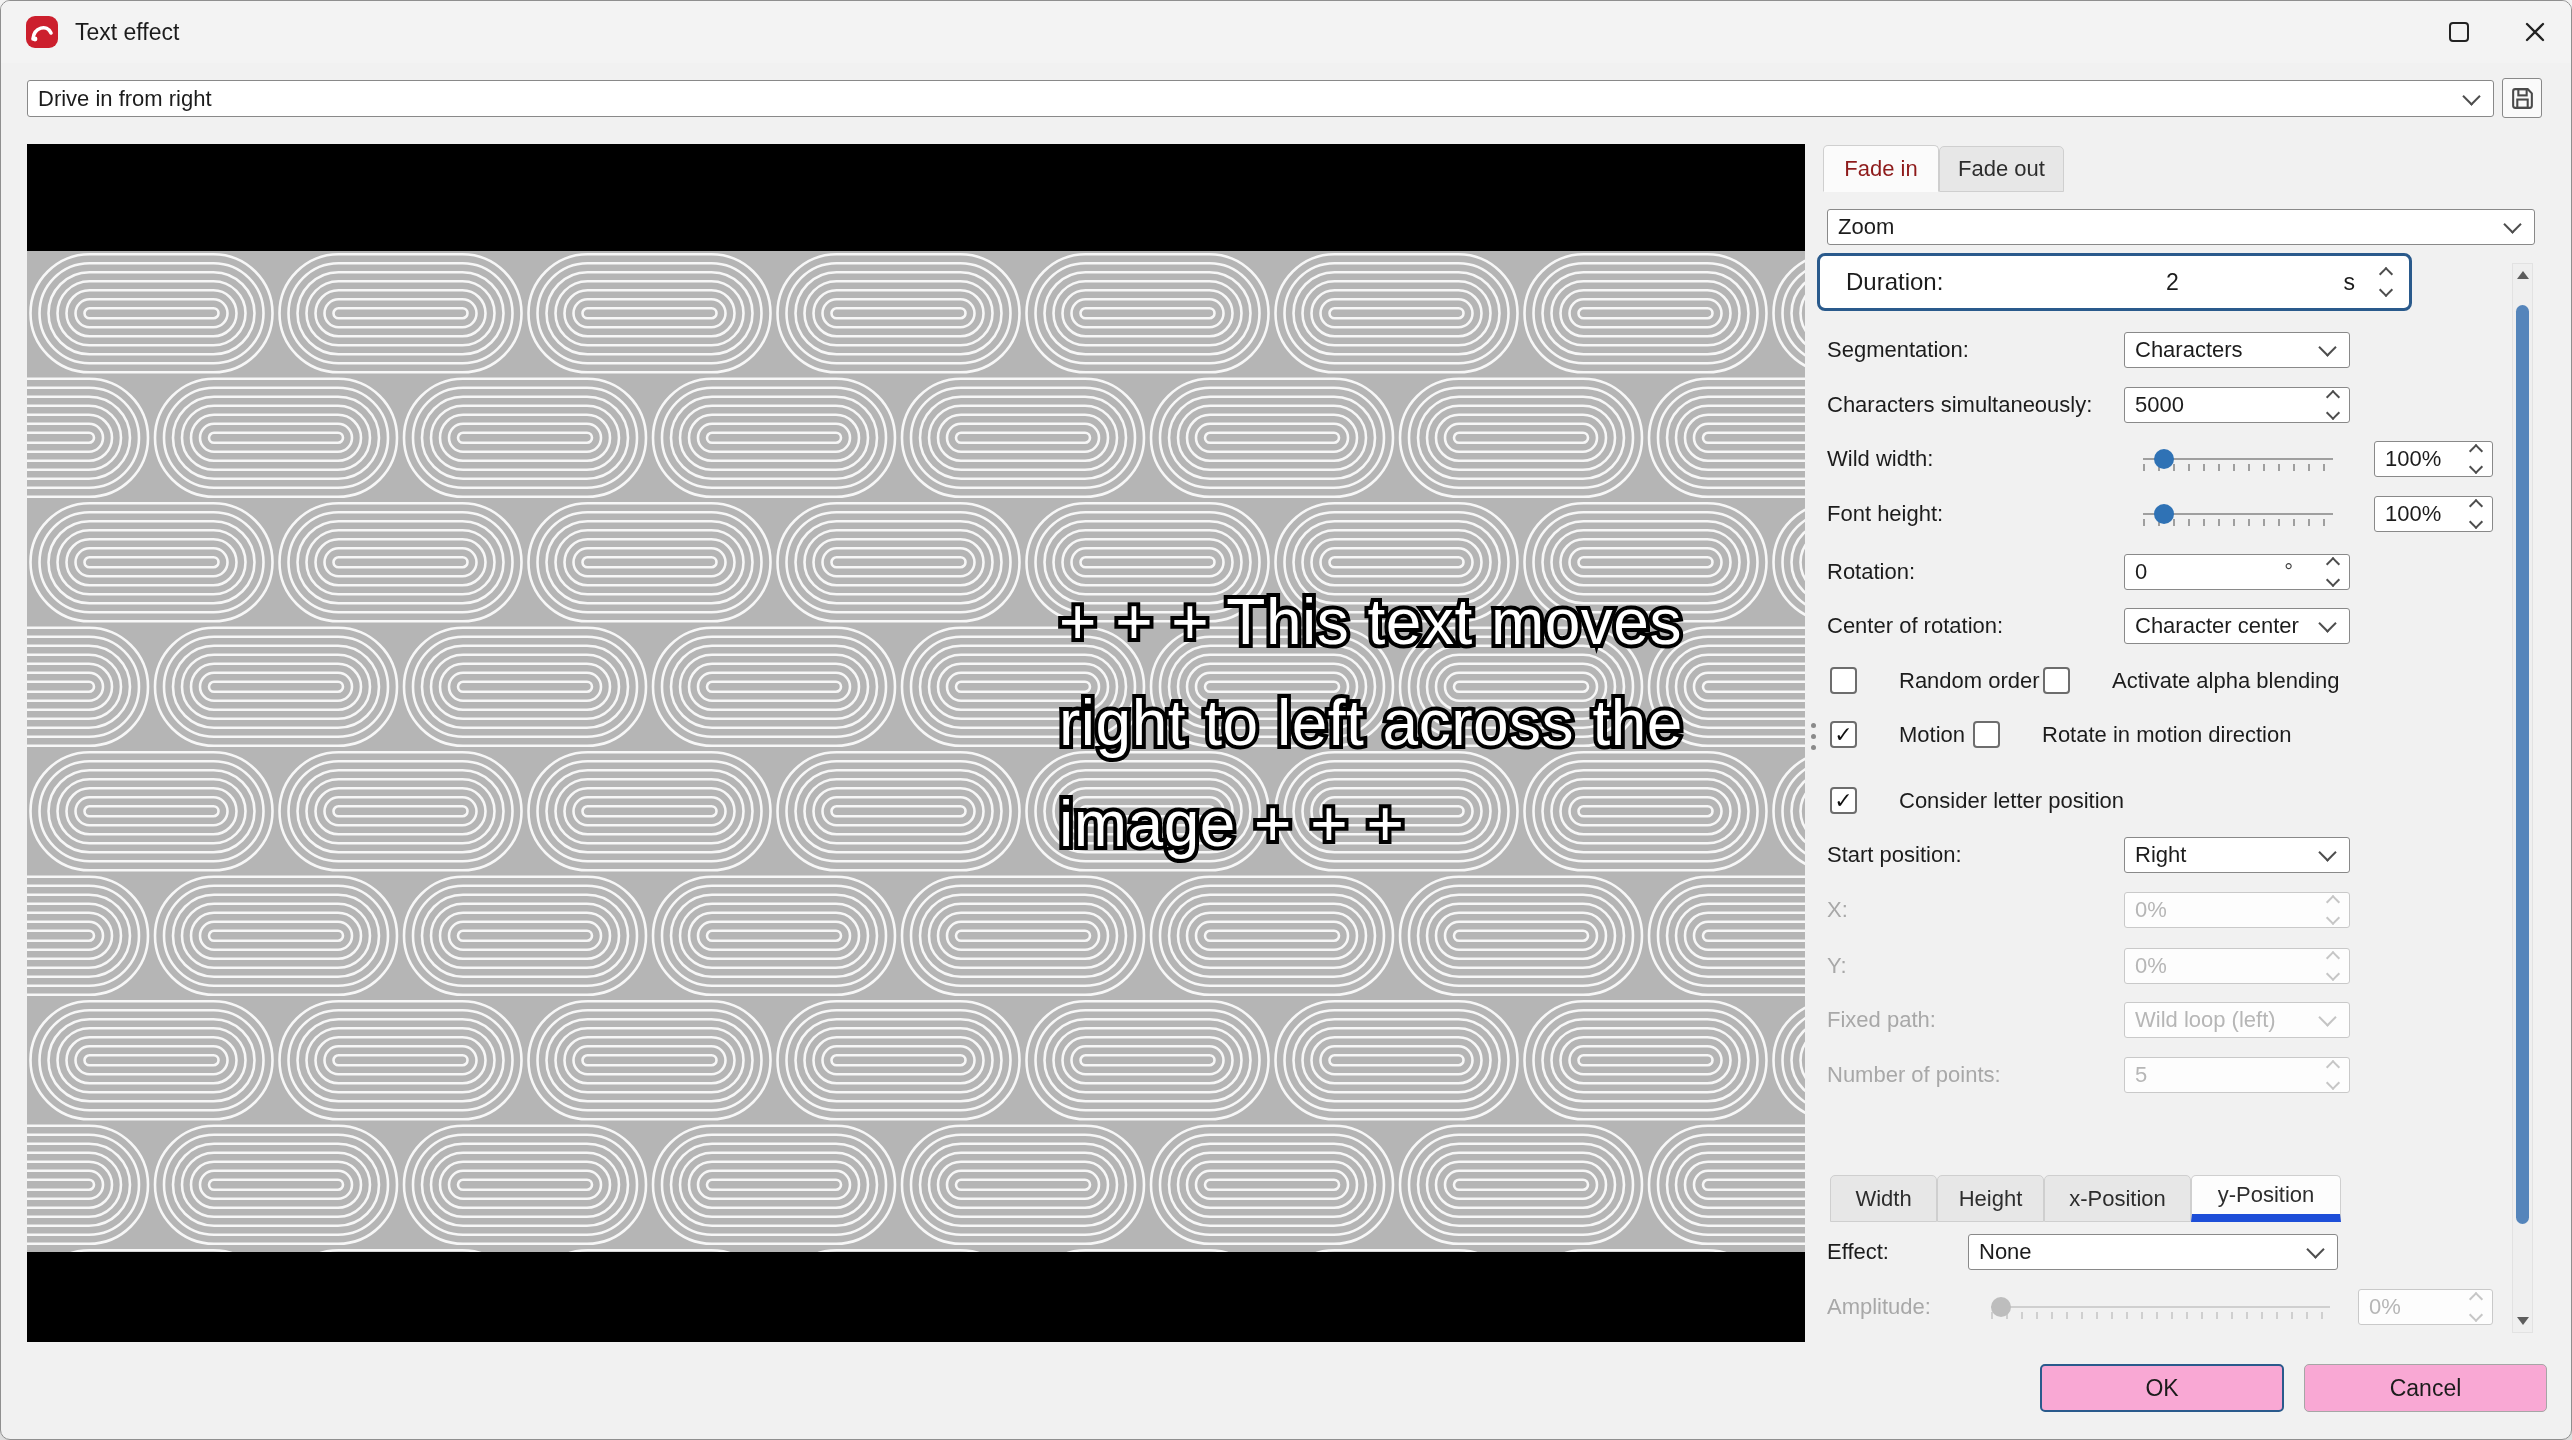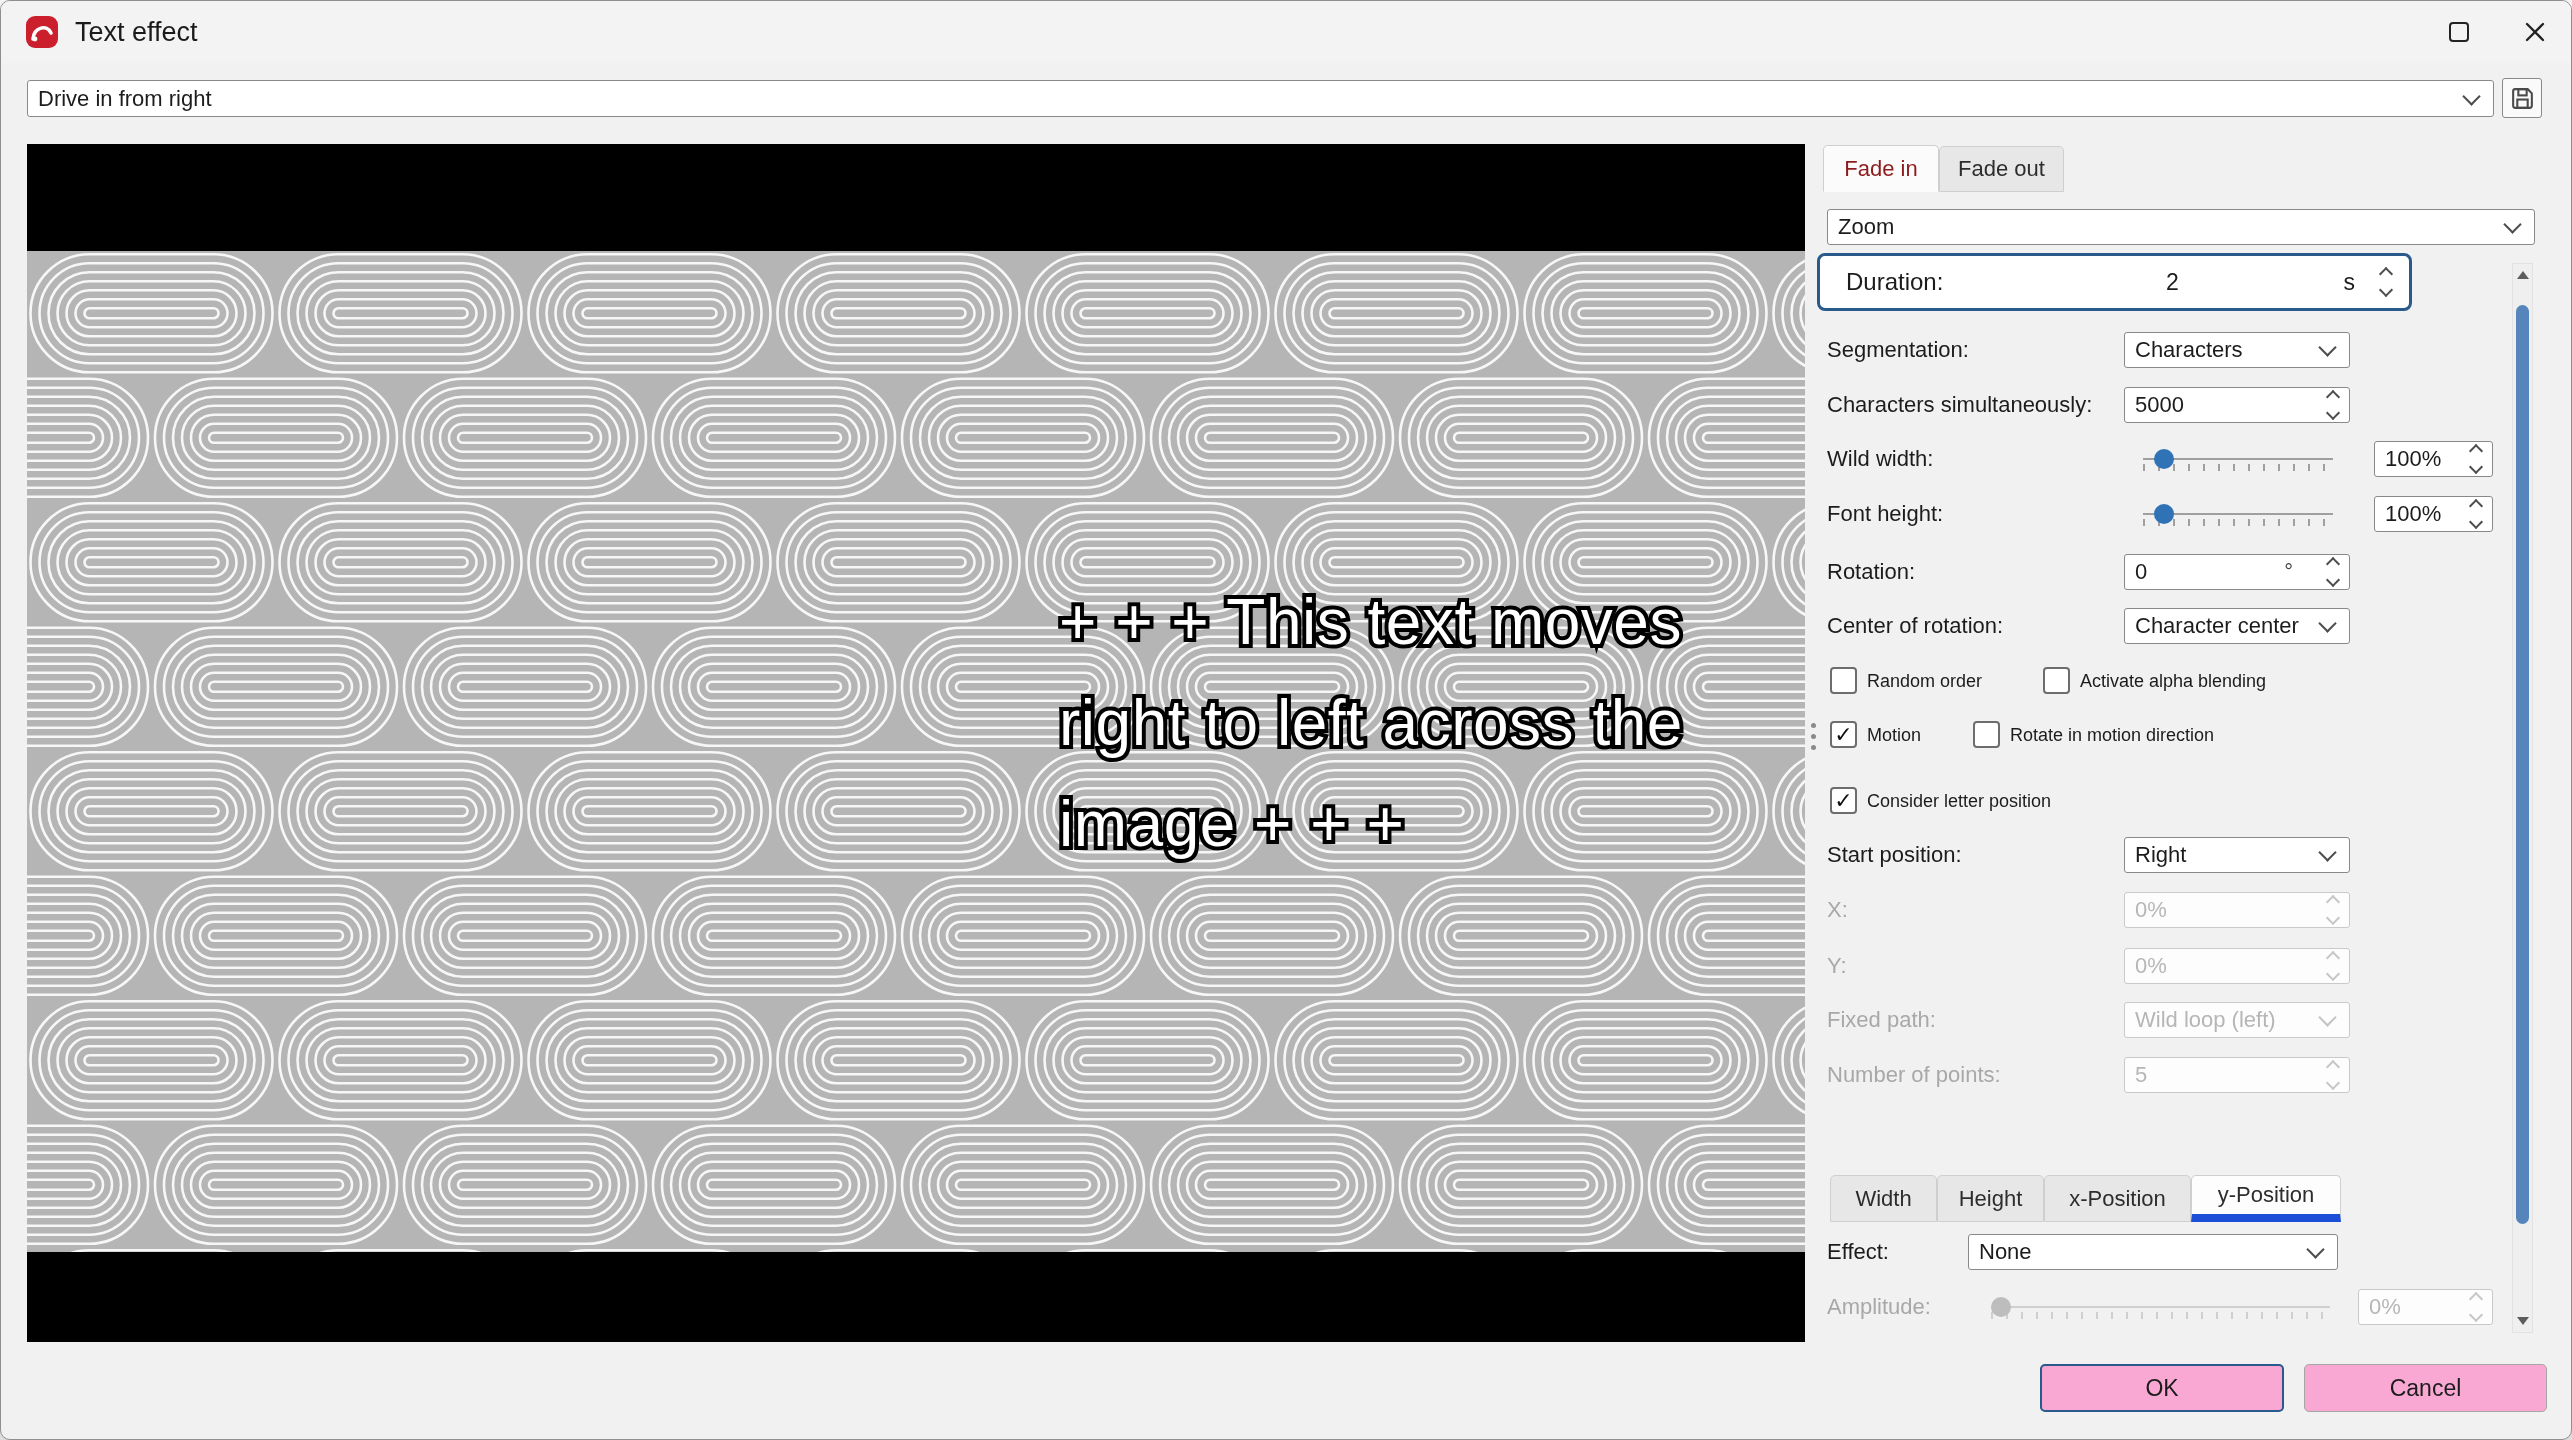--- a/index.html
+++ b/index.html
@@ -2,40 +2,40 @@
 <html><head>
 <meta charset="utf-8">
 <style>
   html,body{margin:0;padding:0;background:#ffffff;font-family:"Liberation Sans",sans-serif;}
   .win{position:relative;width:2572px;height:1440px;background:#f1f1f1;border:1px solid #8f8f8f;
        border-radius:10px;overflow:hidden;box-sizing:border-box;box-shadow:0 18px 60px rgba(0,0,0,.35);}
   .abs{position:absolute;}
   
   .titlebar{position:absolute;left:0;top:0;width:2572px;height:62px;background:#f3f3f3;}
   .title-text{position:absolute;left:74px;top:0;height:62px;display:flex;align-items:center;
-              font-size:27px;color:#1b1b1b;}
+              font-size:23px;color:#1b1b1b;}
   .cap-btn{position:absolute;top:0;width:76px;height:62px;display:flex;align-items:center;justify-content:center;background:transparent;border:none;cursor:pointer;}
   
   .label{position:absolute;height:36px;display:flex;align-items:center;font-size:22px;color:#1c1c1c;white-space:nowrap;}
   .label.dis{color:#a8a8a8;}
   .field{position:absolute;box-sizing:border-box;height:36px;background:#fff;border:1px solid #898989;
          border-radius:3px;display:flex;align-items:center;padding:0 10px;font-size:22px;color:#1c1c1c;white-space:nowrap;}
   .field.dis{border-color:#c9c9c9;color:#b6b6b6;background:#fdfdfd;}
   .chev{position:absolute;right:15px;top:50%;width:11px;height:11px;margin-top:-9px;
         border-right:2.4px solid #4d4d4d;border-bottom:2.4px solid #4d4d4d;transform:rotate(45deg);}
   .dis .chev{border-color:#c4c4c4;}
   .spin{position:absolute;right:5px;top:0;bottom:0;width:22px;display:flex;flex-direction:column;
         align-items:center;justify-content:center;gap:6px;}
   .chev-up{width:8px;height:8px;border-left:2.2px solid #4d4d4d;border-top:2.2px solid #4d4d4d;transform:rotate(45deg);}
   .chev-dn{width:8px;height:8px;border-right:2.2px solid #4d4d4d;border-bottom:2.2px solid #4d4d4d;transform:rotate(45deg);}
   .dis .chev-up,.dis .chev-dn{border-color:#c6c6c6;}
   .checkbox{position:absolute;width:27px;height:27px;box-sizing:border-box;background:#fff;border:2px solid #6d6d6d;
             border-radius:4px;display:flex;align-items:center;justify-content:center;
             font-family:"DejaVu Sans",sans-serif;font-size:22px;font-weight:bold;color:#101010;}
-  .cblabel{position:absolute;height:36px;display:flex;align-items:center;font-size:18px;color:#1c1c1c;white-space:nowrap;}
+  .cblabel{position:absolute;height:36px;display:flex;align-items:center;font-size:22px;color:#1c1c1c;white-space:nowrap;margin-left:32px;}
   
   .tab{position:absolute;box-sizing:border-box;display:flex;align-items:center;justify-content:center;
        font-size:22px;color:#2d2d2d;background:#e7e7e7;border:1px solid #cfcfcf;border-radius:5px 5px 0 0;}
   .tab.active{background:#fbfbfb;border-bottom:1px solid #fbfbfb;}
   .tab.fade-active{color:#8e1b1b;}
   .modtab.active{border-bottom:8px solid #1d4ed8;background:#fdfdfd;}
   
   .slider{position:absolute;height:26px;}
   .slider .track{position:absolute;left:0;right:0;top:11px;height:2px;background:#9f9f9f;}
   .slider .ticks{position:absolute;left:0;right:0;top:17px;height:7px;

